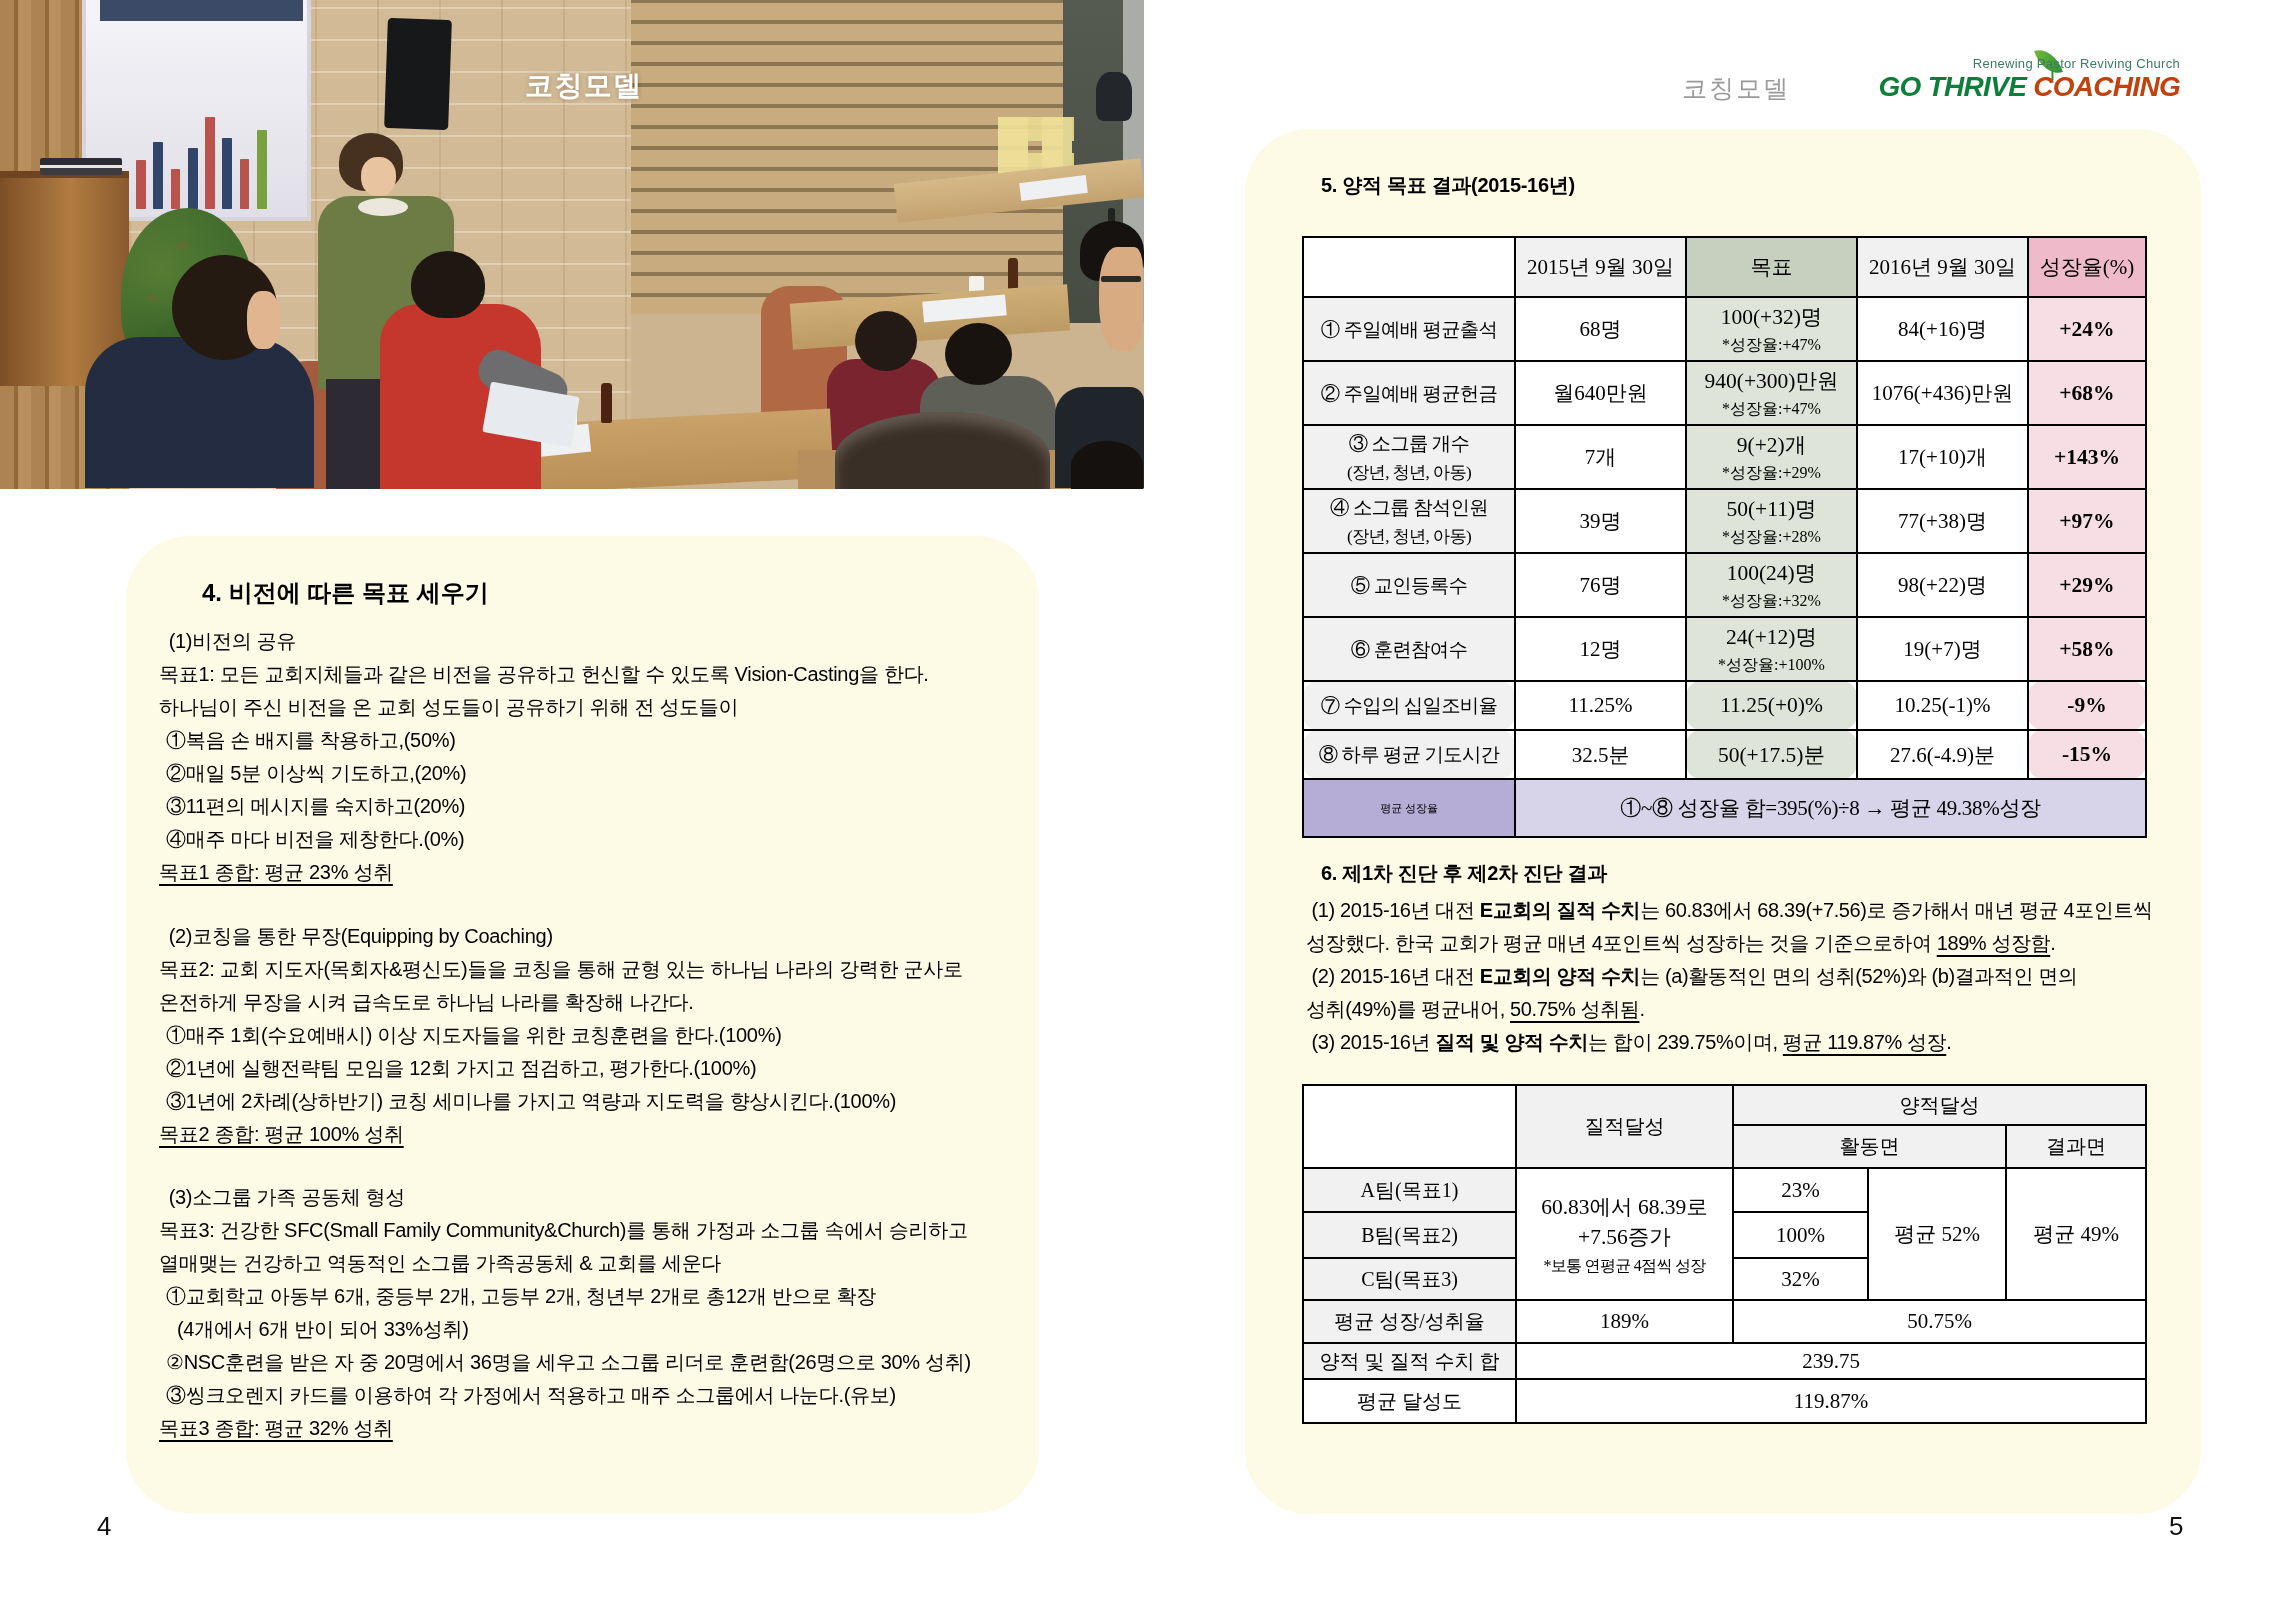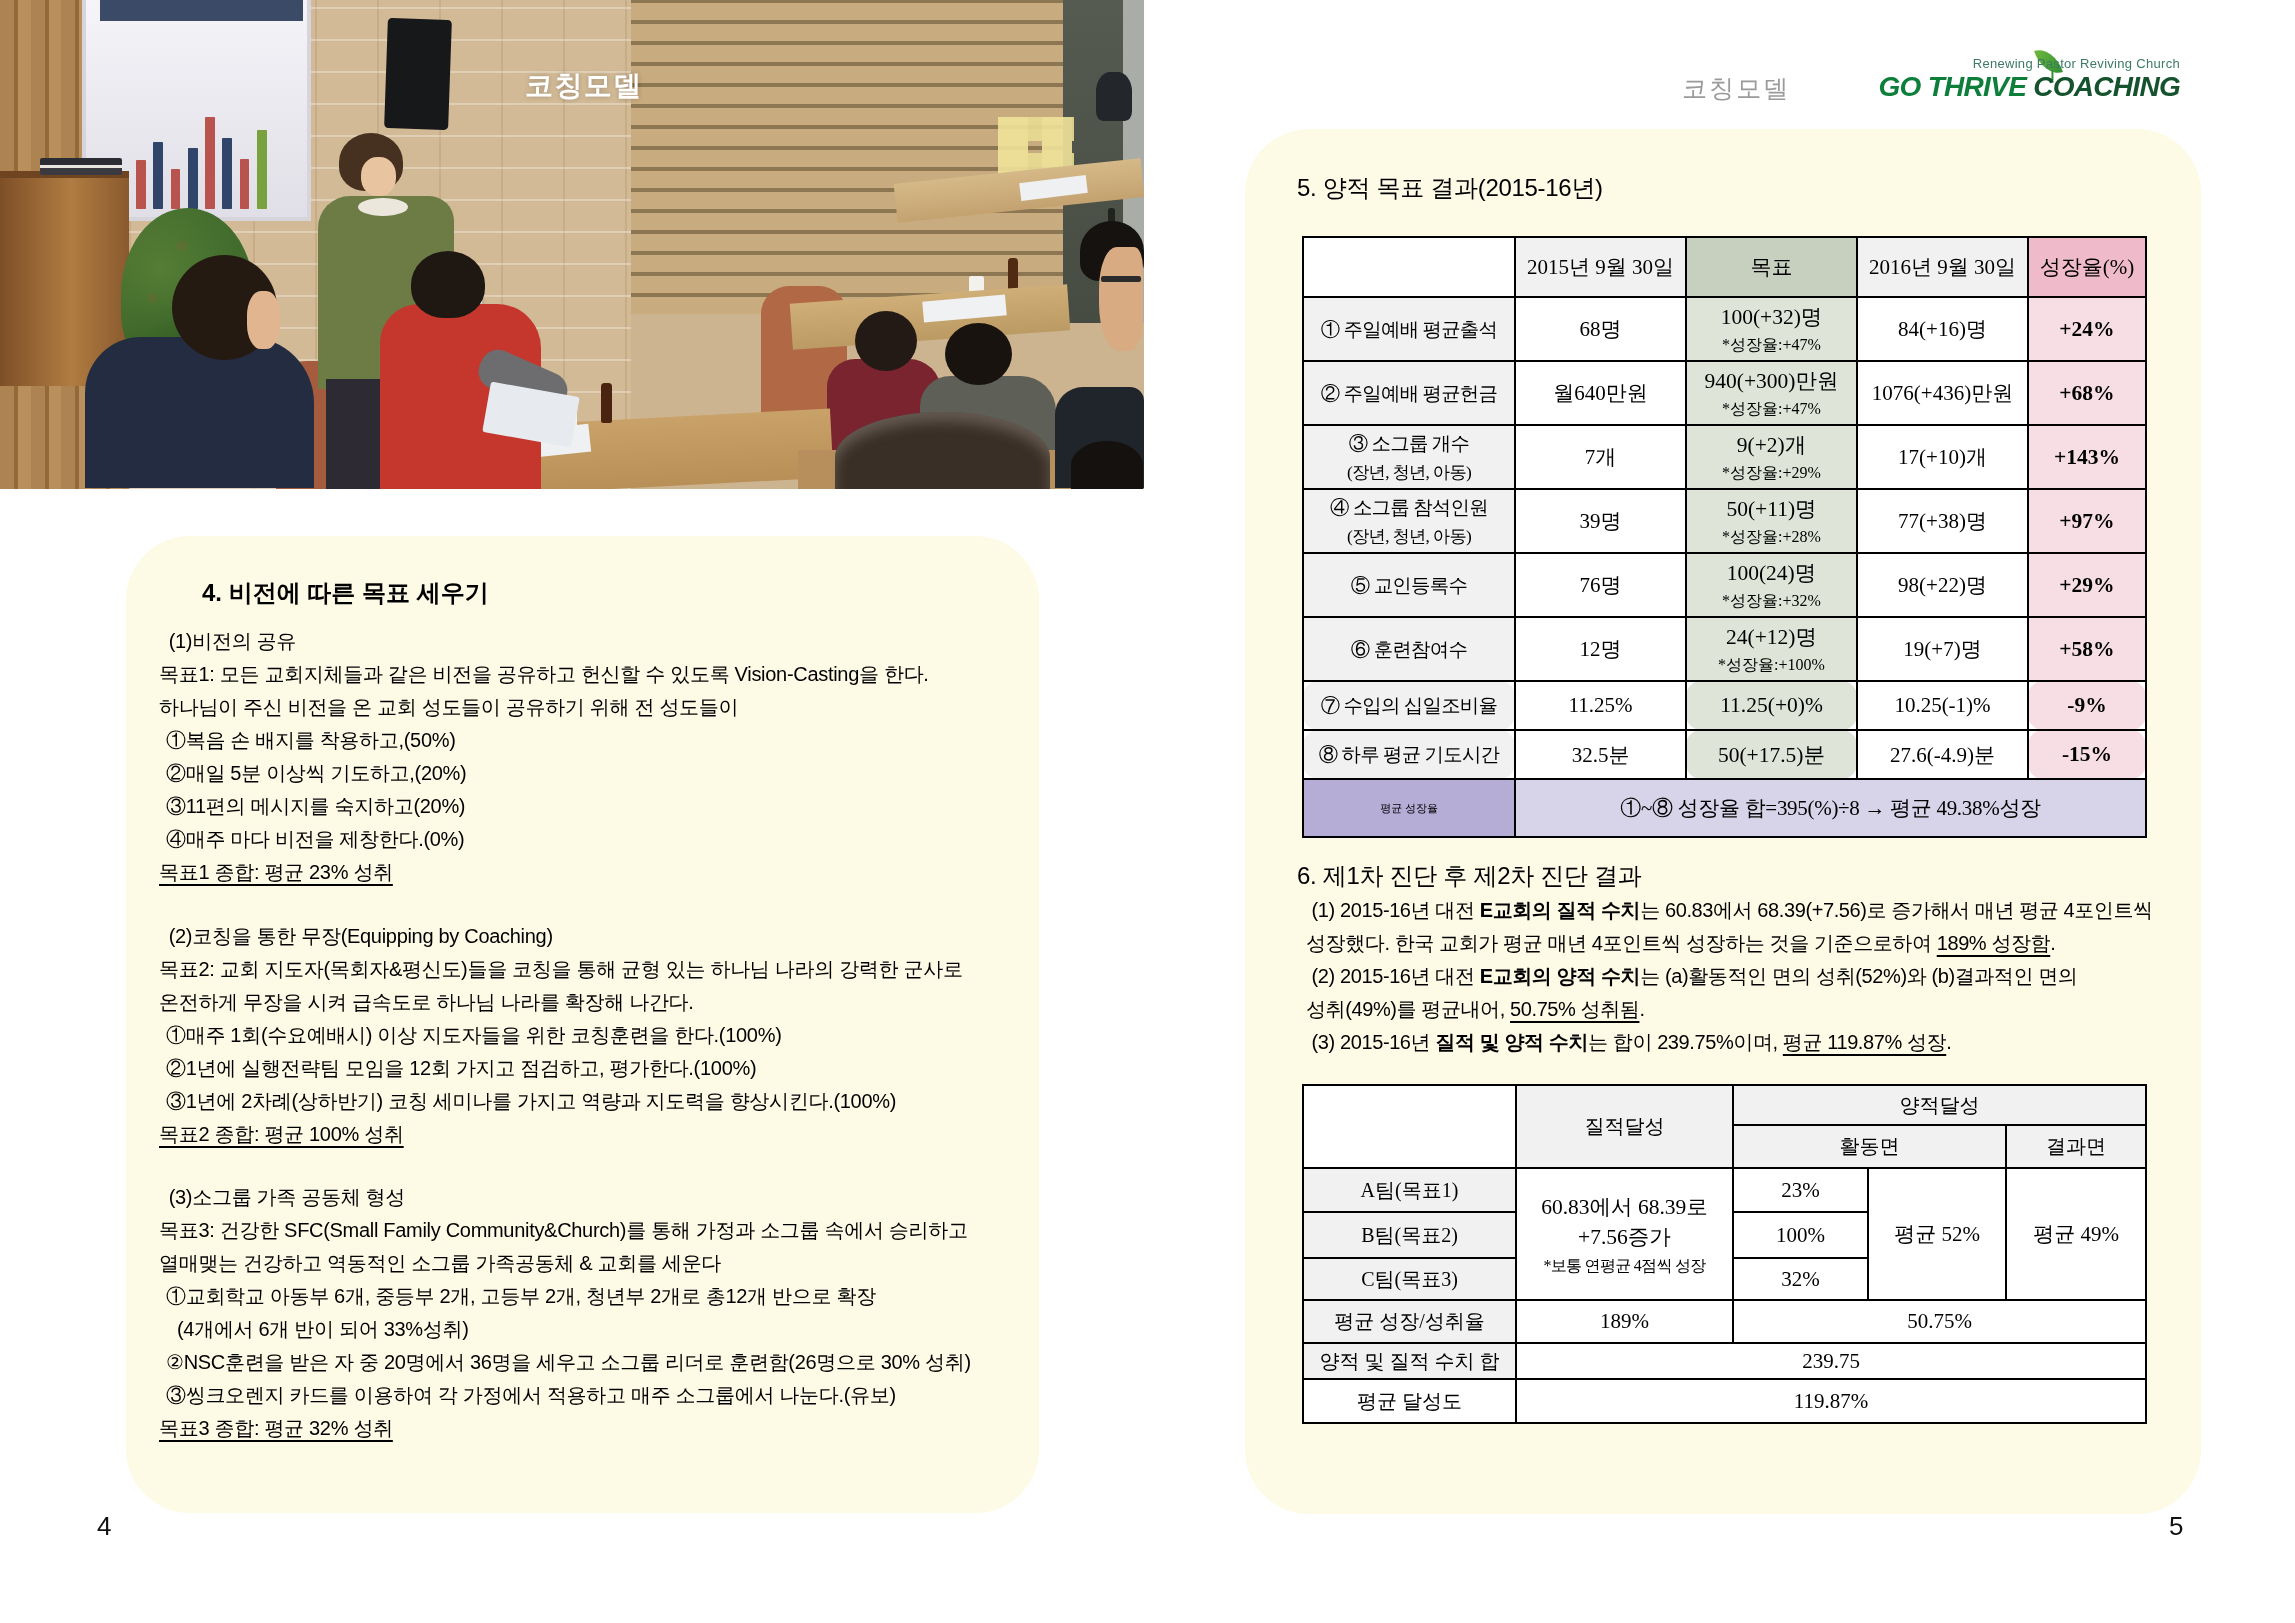--- a/index.html
+++ b/index.html
@@ -95,28 +95,28 @@
   .page-num.left{left:97px;top:1511px;}
   .page-num.right{left:2169px;top:1511px;}
 
   
   .rp-title{position:absolute;left:1682px;top:72px;font-size:25px;color:#9a9a9a;letter-spacing:2.1px;}
   .logo{position:absolute;left:1901px;top:53px;width:279px;height:72px;}
   .logo-tagline{position:absolute;right:0;top:2.8px;font-size:13px;color:#3c7a63;letter-spacing:0.3px;}
   .logo-main{position:absolute;right:0;top:18px;font-size:28px;font-style:italic;font-weight:bold;
     letter-spacing:-0.7px;white-space:nowrap;}
   .logo-main .gt{color:#0e7e3b;}
-  .logo-main .co{color:#14532d;font-weight:600;margin-left:7px;}
+  .logo-main .co{color:#c2410c;font-weight:600;margin-left:7px;}
   .leaf{position:absolute;right:121px;top:-5.6px;width:21px;height:29px;background:linear-gradient(135deg,#6fb83e,#2f8f33);
     border-radius:0 100% 0 100%;transform:rotate(-18deg);}
   .leaf:after{content:"";position:absolute;left:9px;top:23.6px;width:2.1px;height:9.7px;background:#2f8f33;transform:rotate(18deg);}
 
   
   .box-right{position:absolute;left:1245px;top:129px;width:956px;height:1385px;background:#fdfae5;border-radius:64px;}
-  .sec-title{position:absolute;left:52px;font-size:24px;font-weight:normal;letter-spacing:-0.3px;white-space:nowrap;}
+  .sec-title{position:absolute;left:76px;font-size:20px;font-weight:bold;letter-spacing:-0.3px;white-space:nowrap;}
   .sec5-title{top:43px;}
   .sec6-title{top:731px;}
   .paras{position:absolute;left:61px;top:765px;font-size:20px;line-height:33px;letter-spacing:-0.4px;white-space:nowrap;}
   .paras .b{font-weight:bold;}
   .paras .u{text-decoration:underline;text-underline-offset:4.9px;}
   .paras .ind{padding-left:5.6px;}
 
   table{border-collapse:collapse;table-layout:fixed;position:absolute;left:57px;background:#fff;}
   td{border:2.8px solid #000;text-align:center;vertical-align:middle;padding:0;overflow:hidden;}
   .t1{top:107px;width:844px;font-family:"Liberation Serif",serif;}

